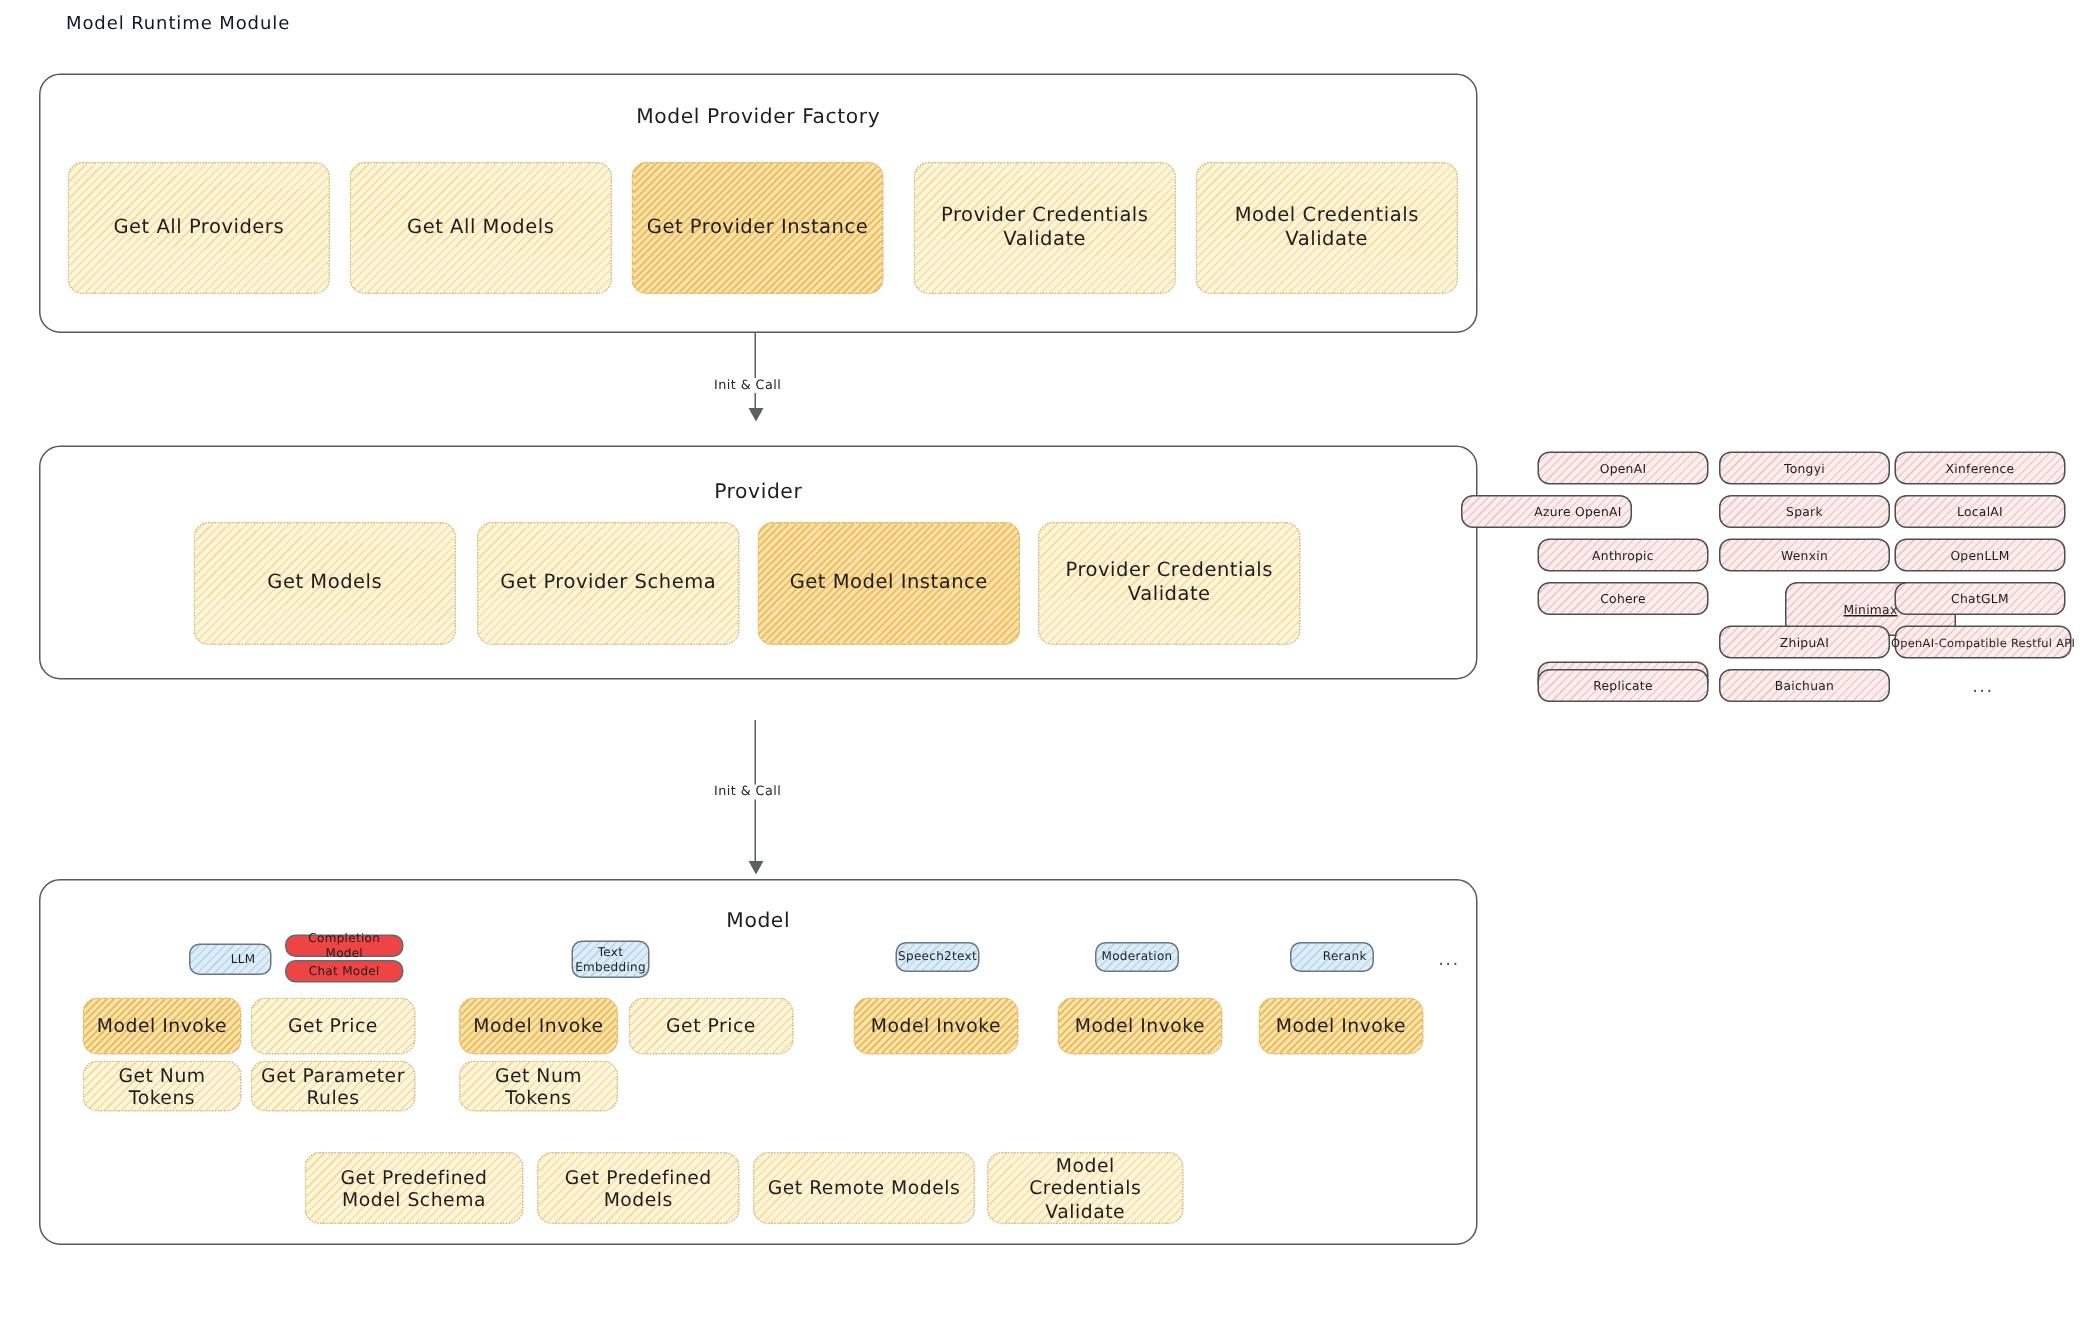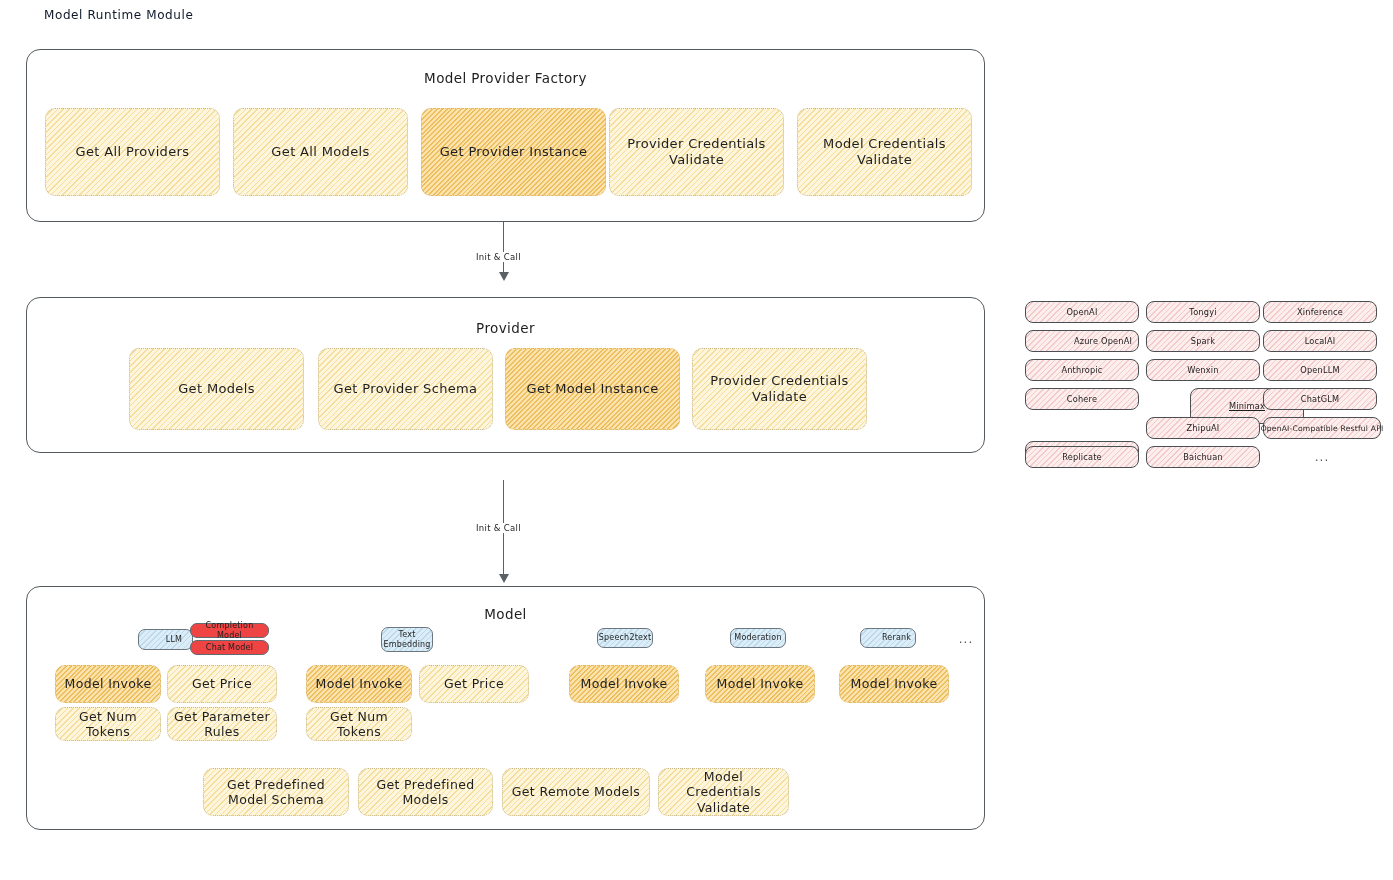--- a/index.html
+++ b/index.html
@@ -133,42 +133,42 @@
 
 <div class="canvas">
 
   <div id="page-title">Model Runtime Module</div>
 
   <div class="panel" style="left:26px;top:49px;width:959px;height:173px;padding-left:12px;">
     <div class="panel-title" style="top:20px;">Model Provider Factory</div>
 
     <div class="node" style="left:18px;top:58px;width:175px;height:88px;">Get All Providers</div>
     <div class="node" style="left:206px;top:58px;width:175px;height:88px;">Get All Models</div>
-    <div class="node hi" style="left:394px;top:58px;width:185px;height:88px;">Get Provider Instance</div>
+    <div class="node hi" style="left:394px;top:58px;width:168px;height:88px;">Get Provider Instance</div>
     <div class="node" style="left:582px;top:58px;width:175px;height:88px;">Provider Credentials Validate</div>
     <div class="node" style="left:770px;top:58px;width:175px;height:88px;">Model Credentials Validate</div>
   </div>
 
   <div class="arrow-line" style="left:503px;top:222px;height:56px;"></div>
   <div class="arrow-head" style="left:499px;top:272px;"></div>
   <div class="arrow-label" style="left:472px;top:252px;">Init &amp; Call</div>
 
   <div class="panel stack" style="left:26px;top:297px;width:959px;height:156px;">
     <div class="panel-title" style="top:22px;">Provider</div>
 
     <div class="node" style="left:102px;top:50px;width:175px;height:82px;">Get Models</div>
     <div class="node" style="left:291px;top:50px;width:175px;height:82px;">Get Provider Schema</div>
     <div class="node hi" style="left:478px;top:50px;width:175px;height:82px;">Get Model Instance</div>
     <div class="node" style="left:665px;top:50px;width:175px;height:82px;">Provider Credentials Validate</div>
   </div>
 
   <div>
 
     <div class="pill" style="left:1025px;top:301px;width:114px;height:22px;">OpenAI</div>
-    <div class="pill" style="left:1025px;top:330px;width:114px;height:22px;padding-left:45px;">Azure OpenAI</div>
+    <div class="pill" style="left:974px;top:330px;width:114px;height:22px;padding-left:45px;">Azure OpenAI</div>
     <div class="pill" style="left:1025px;top:359px;width:114px;height:22px;">Anthropic</div>
     <div class="pill" style="left:1025px;top:388px;width:114px;height:22px;">Cohere</div>
     <div class="pill" style="left:1025px;top:417px;width:114px;height:22px;margin-top:24px;">HuggingFace</div>
     <div class="pill" style="left:1025px;top:446px;width:114px;height:22px;">Replicate</div>
 
     <div class="pill" style="left:1146px;top:301px;width:114px;height:22px;">Tongyi</div>
     <div class="pill" style="left:1146px;top:330px;width:114px;height:22px;">Spark</div>
     <div class="pill" style="left:1146px;top:359px;width:114px;height:22px;">Wenxin</div>
     <div class="pill" style="left:1190px;top:388px;width:114px;height:36px;text-decoration:underline;">Minimax</div>
     <div class="pill" style="left:1146px;top:417px;width:114px;height:22px;">ZhipuAI</div>
@@ -182,21 +182,21 @@
     <div class="ellipsis" style="left:1263px;top:448px;width:118px;height:18px;">...</div>
   </div>
 
   <div class="arrow-line" style="left:503px;top:480px;height:100px;"></div>
   <div class="arrow-head" style="left:499px;top:574px;"></div>
   <div class="arrow-label" style="left:472px;top:523px;">Init &amp; Call</div>
 
   <div class="panel stack" style="left:26px;top:586px;width:959px;height:244px;">
     <div class="panel-title" style="top:19px;">Model</div>
 
-    <div class="chip" style="left:111px;top:42px;width:55px;height:21px;padding-left:20px;">LLM</div>
+    <div class="chip" style="left:99px;top:42px;width:55px;height:21px;padding-left:20px;">LLM</div>
     <div class="chip plain" style="left:163px;top:36px;width:79px;height:15px;">Completion Model</div>
     <div class="chip plain" style="left:163px;top:53px;width:79px;height:15px;">Chat Model</div>
 
     <div class="node hi sm" style="left:28px;top:78px;width:106px;height:38px;">Model Invoke</div>
     <div class="node sm" style="left:140px;top:78px;width:110px;height:38px;">Get Price</div>
     <div class="node sm" style="left:28px;top:120px;width:106px;height:34px;">Get Num Tokens</div>
     <div class="node sm" style="left:140px;top:120px;width:110px;height:34px;">Get Parameter Rules</div>
 
     <div class="chip" style="left:354px;top:40px;width:52px;height:25px;">Text Embedding</div>
 

